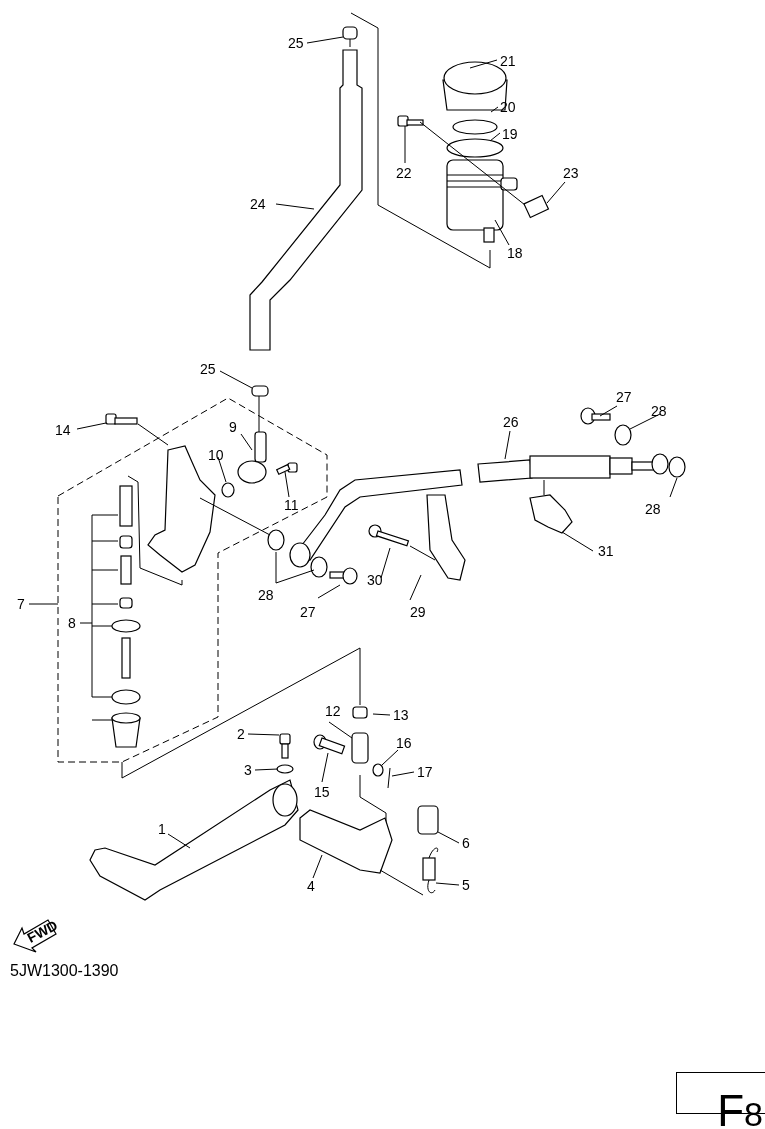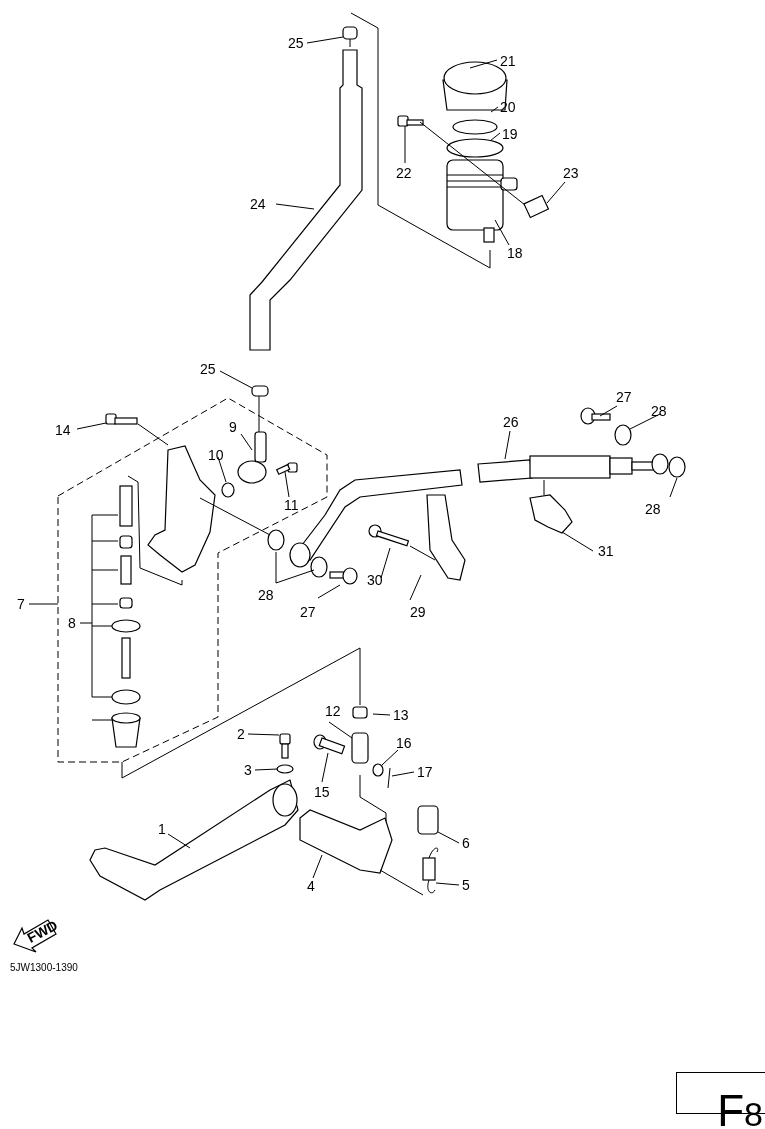--- a/index.html
+++ b/index.html
@@ -2,21 +2,21 @@
 <html><head>
 <meta charset="utf-8">
 <style>
   html, body { margin:0; padding:0; background:#fff; }
   body { width:765px; height:1129px; position:relative; overflow:hidden; font-family:"Liberation Sans", sans-serif; }
   svg#diagram { position:absolute; left:0; top:0; }
   .lbl { font-family:"Liberation Sans", sans-serif; font-size:14px; fill:#000; }
   .part { fill:#fff; stroke:#000; stroke-width:1.2; }
   .thin { fill:none; stroke:#000; stroke-width:1; }
   .dash { fill:none; stroke:#000; stroke-width:1; stroke-dasharray:7 4; }
-  .code { position:absolute; left:10px; top:962px; font-size:10px; color:#000; }
+  .code { position:absolute; left:10px; top:962px; font-size:16px; color:#000; }
   .badge { position:absolute; left:676px; top:1072px; width:92px; height:42px; border:1.5px solid #000; box-sizing:border-box; }
   .badge-text { position:absolute; right:4px; top:-6px; font-weight:normal; font-size:44px; line-height:52px; color:#000;margin-top:18px; }
   .badge-text span { font-size:34px; }
 </style>
 </head>
 <body>
 
 <svg id="diagram" width="765" height="1129" viewBox="0 0 765 1129">
 
   <polyline class="thin" points="351,13 378,28 378,205 490,268 490,250"></polyline>

